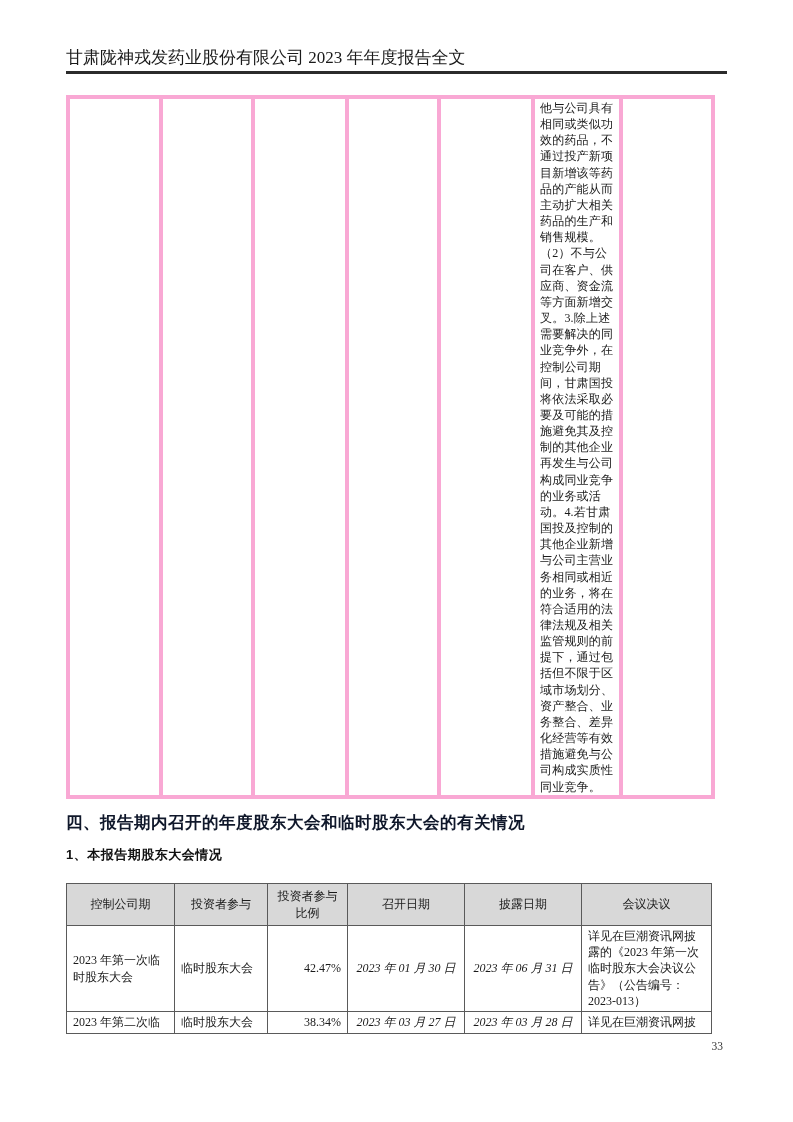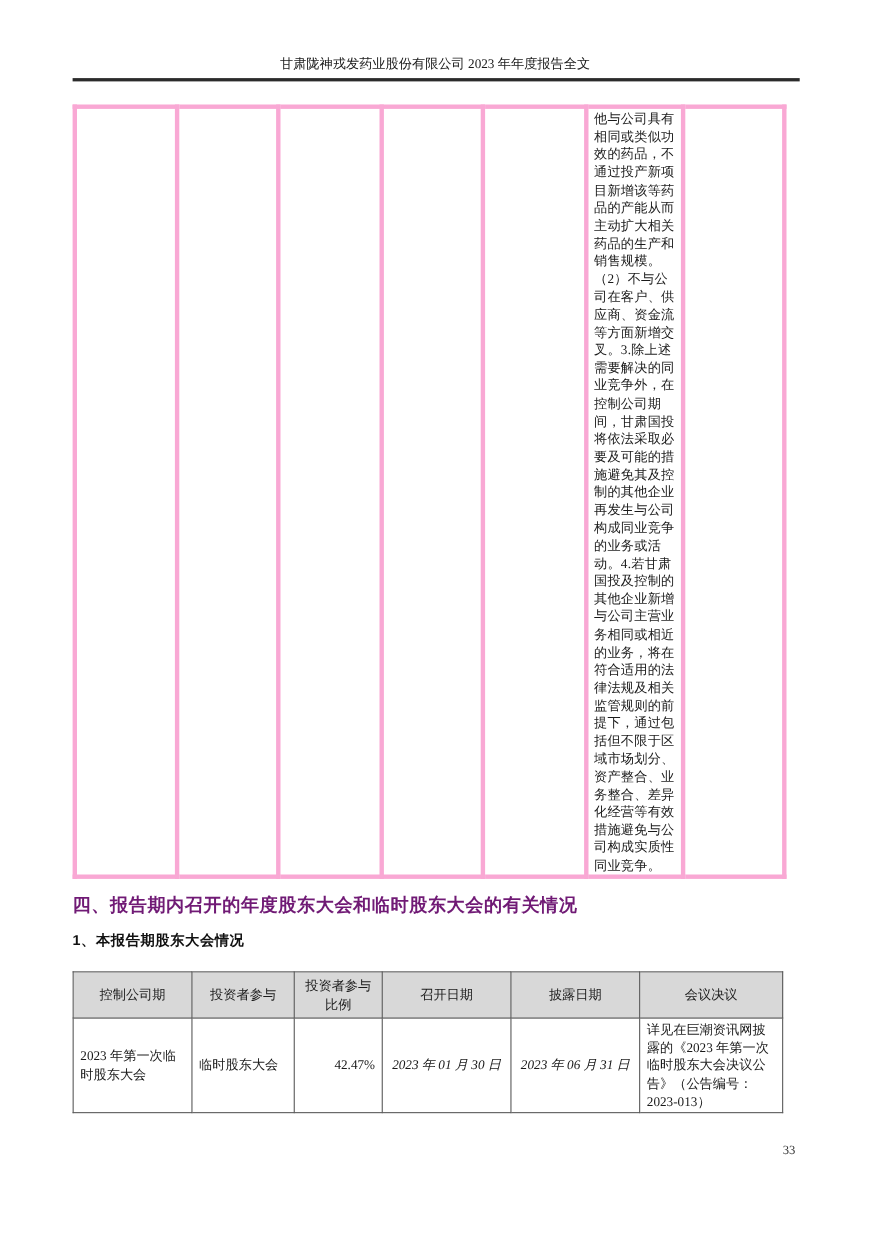--- a/index.html
+++ b/index.html
@@ -7,22 +7,22 @@
   body {
     position:relative;
     font-family:"Liberation Serif", serif;
     color:#1a1a1a;
     overflow:hidden;
   }
 
   
   .page-header {
     position:absolute; left:66px; top:50px; width:661px;
-    text-align:center;
-    font-size:12px; line-height:16px;
+    text-align:left;
+    font-size:17px; line-height:16px;
     padding-bottom:5px; padding-right:2px;
     border-bottom:3px solid #2b2b2b;
   }
 
   
   .cont-table-wrap { position:absolute; left:66px; top:95px; }
   table { border-collapse:collapse; table-layout:fixed; }
   .cont-table { width:645px; height:698px; }
   .cont-table td {
     border:4px solid #f9a8d4;
@@ -33,21 +33,21 @@
     white-space:pre-line;
     line-height:16.15px;
     padding:1px 4px 0 5px;
     letter-spacing:0.2px;
   }
 
   
   .section-heading {
     position:absolute; left:66px; top:812px; width:661px;
     font-family:"Liberation Sans", sans-serif;
-    font-weight:bold; font-size:16.5px; color:#701a75;
+    font-weight:bold; font-size:16.5px; color:#0f172a;
     letter-spacing:0.5px;
   }
   .sub-heading {
     position:absolute; left:66px; top:846px; width:661px;
     font-family:"Liberation Sans", sans-serif;
     font-weight:bold; font-size:13px; color:#111;
     letter-spacing:0.5px;
   }
 
   
@@ -183,17 +183,25 @@
         <td class="cell-left">临时股东大会</td>
         <td class="cell-right">42.47%</td>
         <td class="cell-center">2023 年 01 月 30 日</td>
         <td class="cell-center">2023 年 06 月 31 日</td>
         <td class="cell-left">详见在巨潮资讯网披
 露的《2023 年第一次
 临时股东大会决议公
 告》（公告编号：
 2023-013）</td>
       </tr>
+      <tr class="row-2">
+        <td class="cell-left">2023 年第二次临</td>
+        <td class="cell-left">临时股东大会</td>
+        <td class="cell-right">38.34%</td>
+        <td class="cell-center">2023 年 03 月 27 日</td>
+        <td class="cell-center">2023 年 03 月 28 日</td>
+        <td class="cell-left">详见在巨潮资讯网披</td>
+      </tr>
     </tbody>
   </table>
 </div>
 
 <div class="page-number">33</div>
 
 </body></html>

